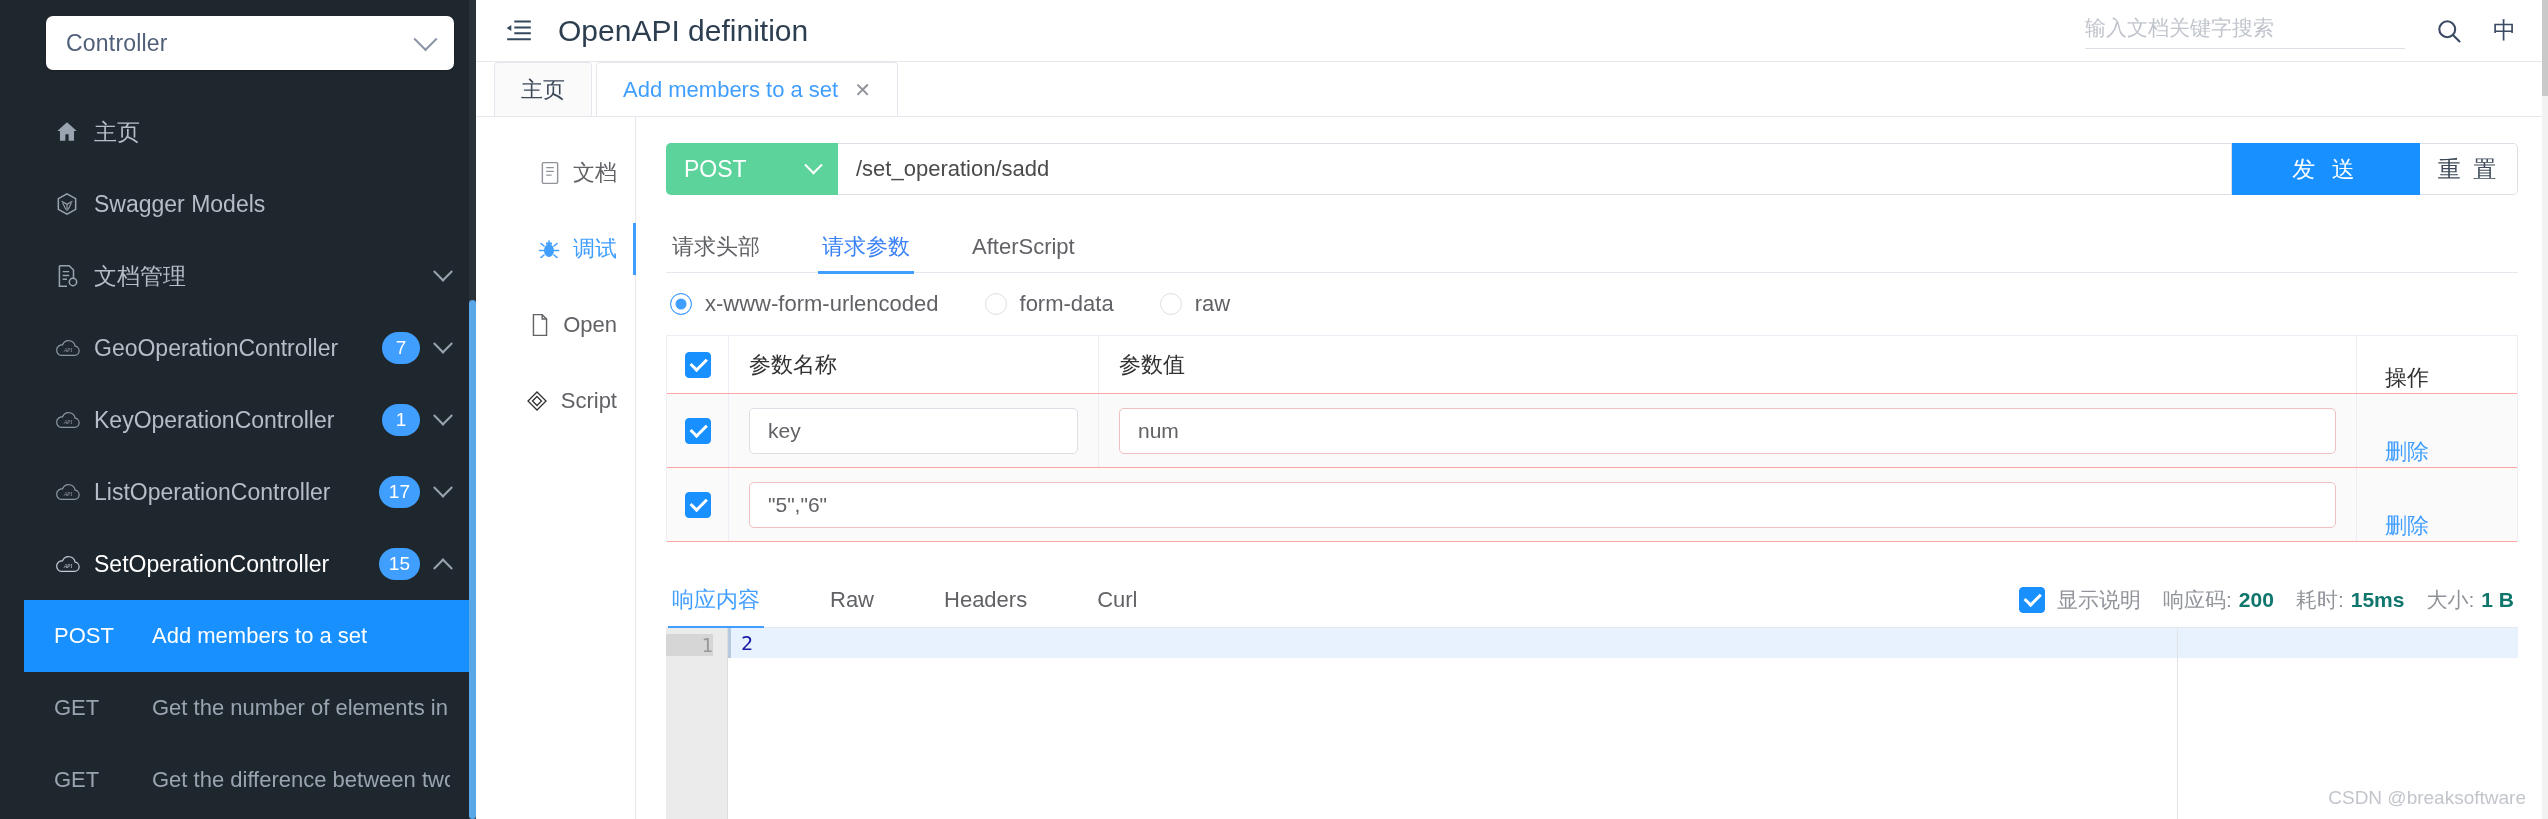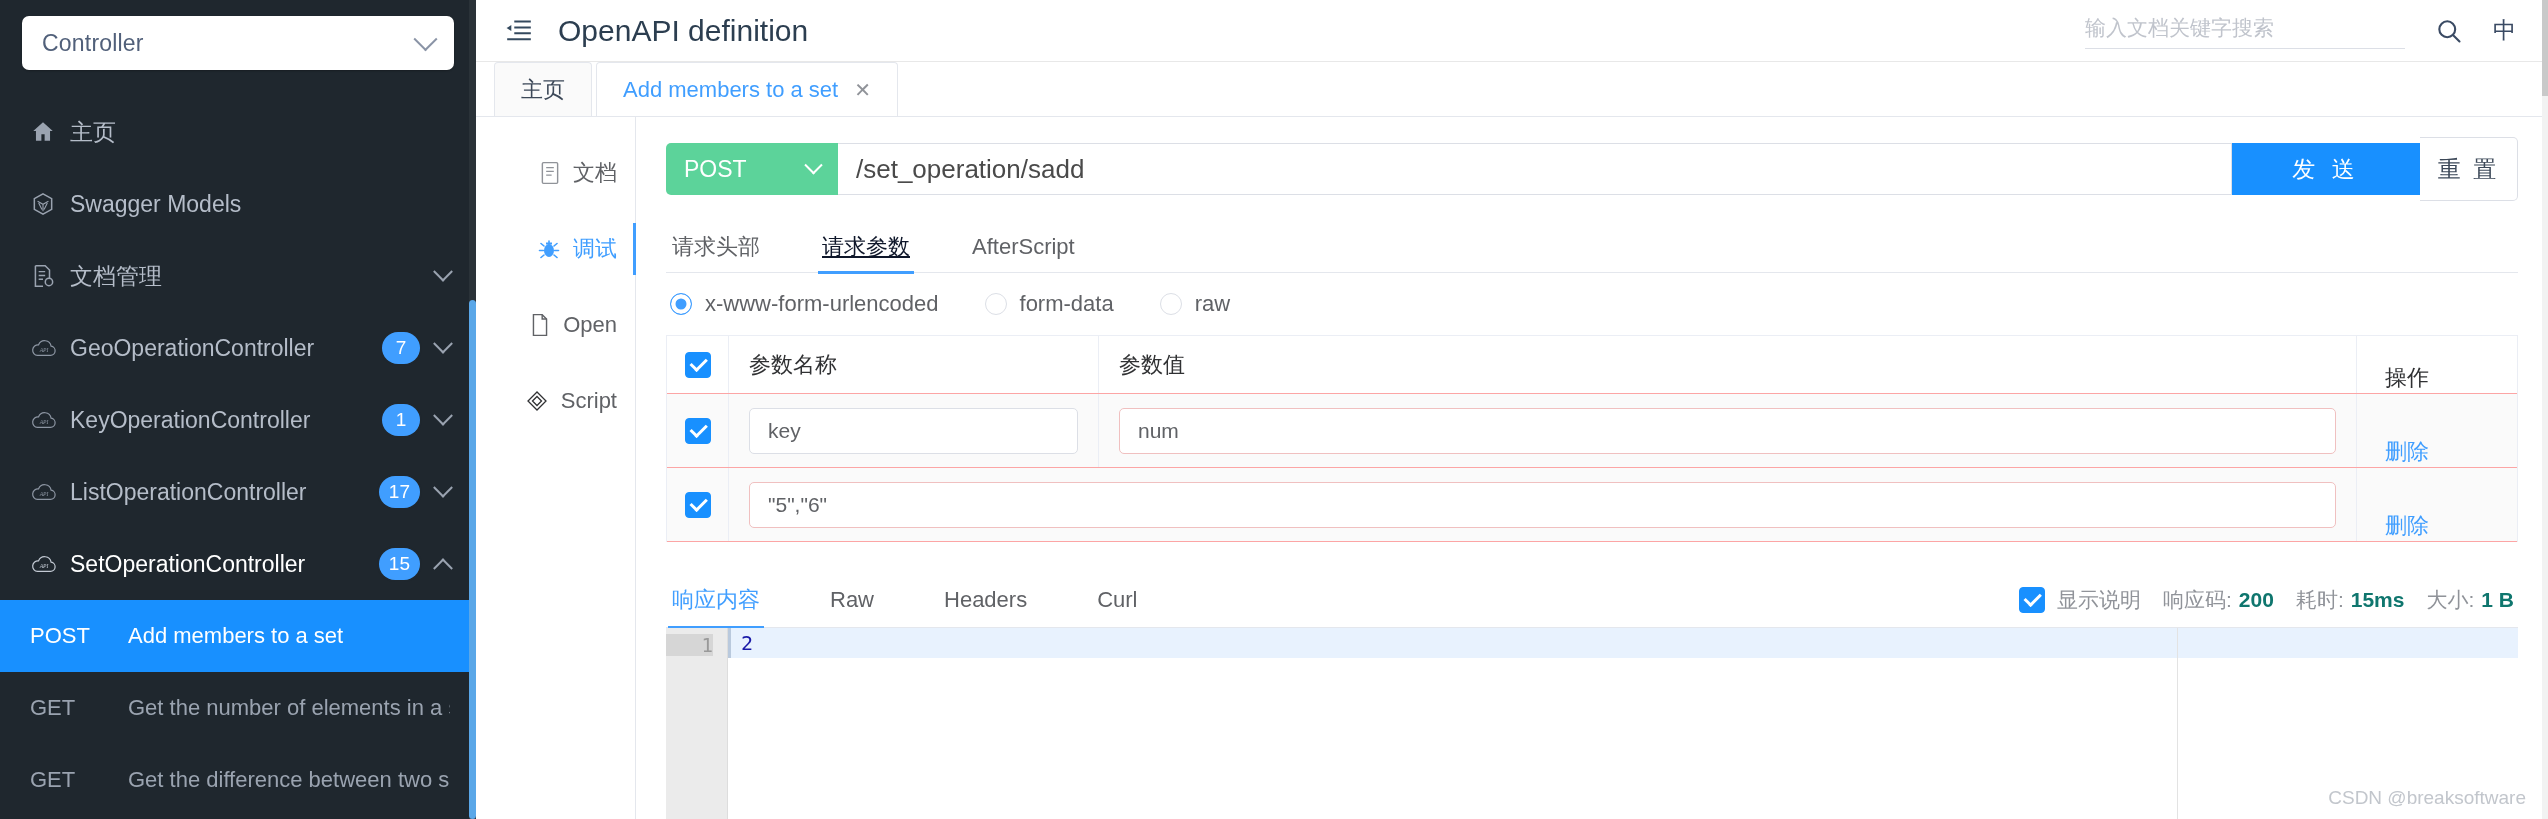--- a/index.html
+++ b/index.html
@@ -11,20 +11,21 @@
   }
   .app { display: flex; width: 2548px; height: 819px; position: relative; }
 
   
   .sidebar {
     width: 476px; height: 819px;
     background: #1f272e;
     flex: 0 0 476px;
     position: relative;
     overflow: hidden;
+    padding-left: 24px;
   }
   .sb-select-wrap { padding: 16px 22px 0 22px; }
   .sb-select {
     height: 54px;
     background: #ffffff;
     border-radius: 7px;
     display: flex; align-items: center;
     padding: 0 20px;
     justify-content: space-between;
     box-shadow: 0 1px 2px rgba(0,0,0,.25);
@@ -182,34 +183,34 @@
   }
   .method-select .mchev {
     width: 13px; height: 13px;
     border-right: 2.4px solid #ffffff; border-bottom: 2.4px solid #ffffff;
     transform: rotate(45deg) translate(-3px,-3px);
   }
   .url-input {
     flex: 1 1 auto; height: 52px;
     border: 1px solid #dcdfe6; border-left: none;
     padding: 0 18px;
-    font-size: 26px; color: #4a4a4a;
+    font-size: 22px; color: #4a4a4a;
     outline: none;
     font-family: "Liberation Sans", "DejaVu Sans", sans-serif;
   }
   .send-btn {
     width: 188px; flex: 0 0 188px; height: 52px;
     background: #1890ff; color: #fff;
     font-size: 23px; letter-spacing: 5px;
     display: flex; align-items: center; justify-content: center;
     border: none; cursor: pointer;
     font-family: "Liberation Sans", "DejaVu Sans", sans-serif;
   }
   .reset-btn {
-    width: 98px; flex: 0 0 98px; height: 64px;
+    width: 98px; flex: 0 0 98px; height: 52px;
     background: #fff; color: #3c4858;
     border: 1px solid #dcdfe6; border-left: none;
     border-radius: 0 5px 5px 0;
     font-size: 23px; letter-spacing: 3px;
     display: flex; align-items: center; justify-content: center;
     cursor: pointer;
     font-family: "Liberation Sans", "DejaVu Sans", sans-serif;
   }
 
   .subtabs {
@@ -218,21 +219,21 @@
     margin-top: 26px;
     height: 52px;
   }
   .subtab {
     font-size: 22px; color: #606266;
     margin-right: 62px;
     height: 52px; display: flex; align-items: center;
     position: relative;
   }
   .subtab:first-child { margin-left: 6px; }
-  .subtab.active { color: #0f172a; text-decoration: underline; }
+  .subtab.active { color: #3b82f6; }
   .subtab.active::after {
     content: ""; position: absolute; left: -4px; right: -4px; bottom: -1px;
     height: 3px; background: #409eff;
   }
 
   .radios { display: flex; align-items: center; height: 62px; padding-left: 4px; }
   .radio { display: flex; align-items: center; margin-right: 46px; font-size: 22px; color: #606266; }
   .radio .dot {
     width: 22px; height: 22px; border-radius: 50%;
     border: 1.6px solid #dcdfe6; background: #fff;

